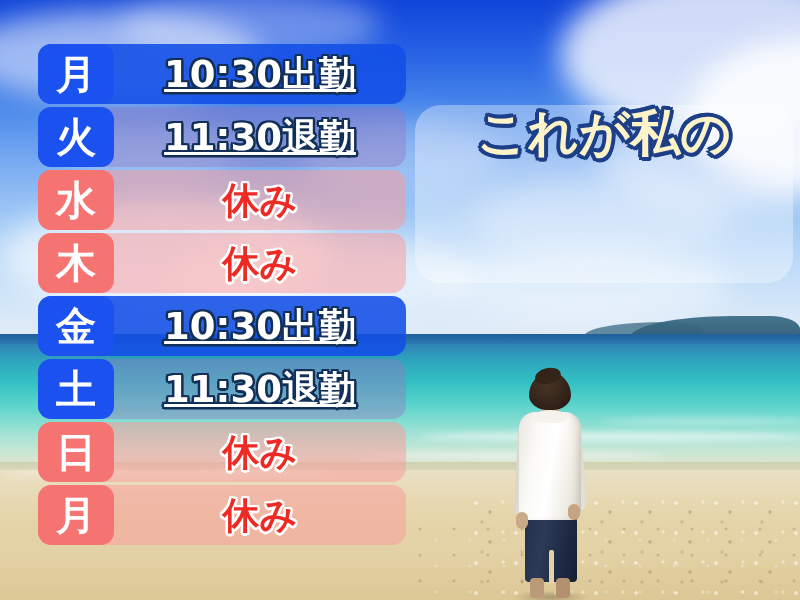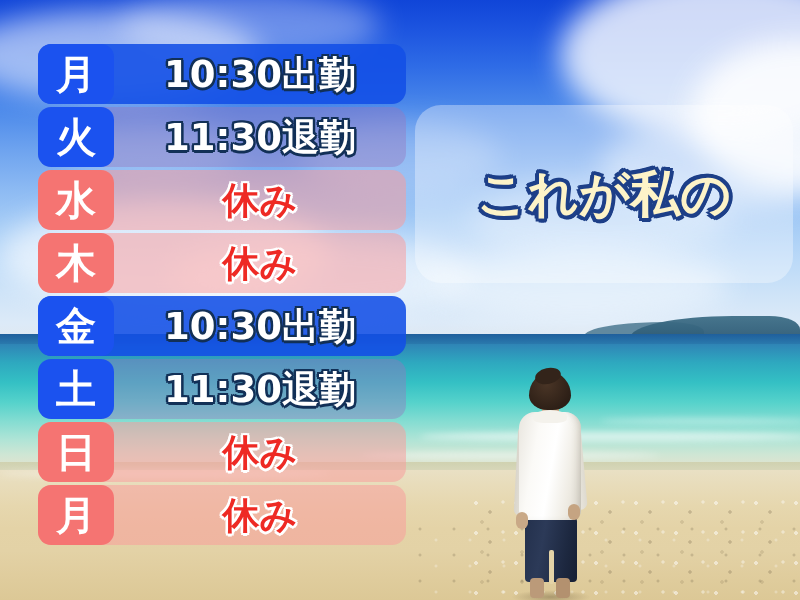--- a/index.html
+++ b/index.html
@@ -221,41 +221,42 @@
     font-size:37px; font-weight:700; line-height:1;
     white-space:nowrap;
   }
   .value.work{
     color:#ffffff;
     text-shadow:
       -2px -2px 0 #123057, 2px -2px 0 #123057,
       -2px  2px 0 #123057, 2px  2px 0 #123057,
        0   -2.5px 0 #123057, 0 2.5px 0 #123057,
       -2.5px 0 0 #123057, 2.5px 0 0 #123057;
+    text-decoration: underline;
   }
   .value.off{
     color:#ee2a24;
     text-shadow:
       -2px -2px 0 #ffffff, 2px -2px 0 #ffffff,
       -2px  2px 0 #ffffff, 2px  2px 0 #ffffff,
        0   -2.5px 0 #ffffff, 0 2.5px 0 #ffffff,
       -2.5px 0 0 #ffffff, 2.5px 0 0 #ffffff;
     text-align: right;
   }
 
   
   .panel{
     position:absolute; left:415px; top:105px; width:378px; height:178px;
     background:rgba(255,255,255,.34);
     border-radius:26px;
   }
   .caption{
     position:absolute; left:415px; top:105px; width:378px; height:178px;
     display:flex; flex-direction:column;
-    align-items:center; justify-content:center;
+    align-items:center; 
     gap:10px;
   }
   .cap-line{
     font-size:50px; font-weight:700; line-height:1.12;
     color:#fdf3c8; white-space:nowrap;
     text-shadow:
       -3px -3px 0 #1d3f88, 3px -3px 0 #1d3f88,
       -3px  3px 0 #1d3f88, 3px  3px 0 #1d3f88,
        0   -4px 0 #1d3f88, 0 4px 0 #1d3f88,
       -4px  0   0 #1d3f88, 4px 0 0 #1d3f88,

